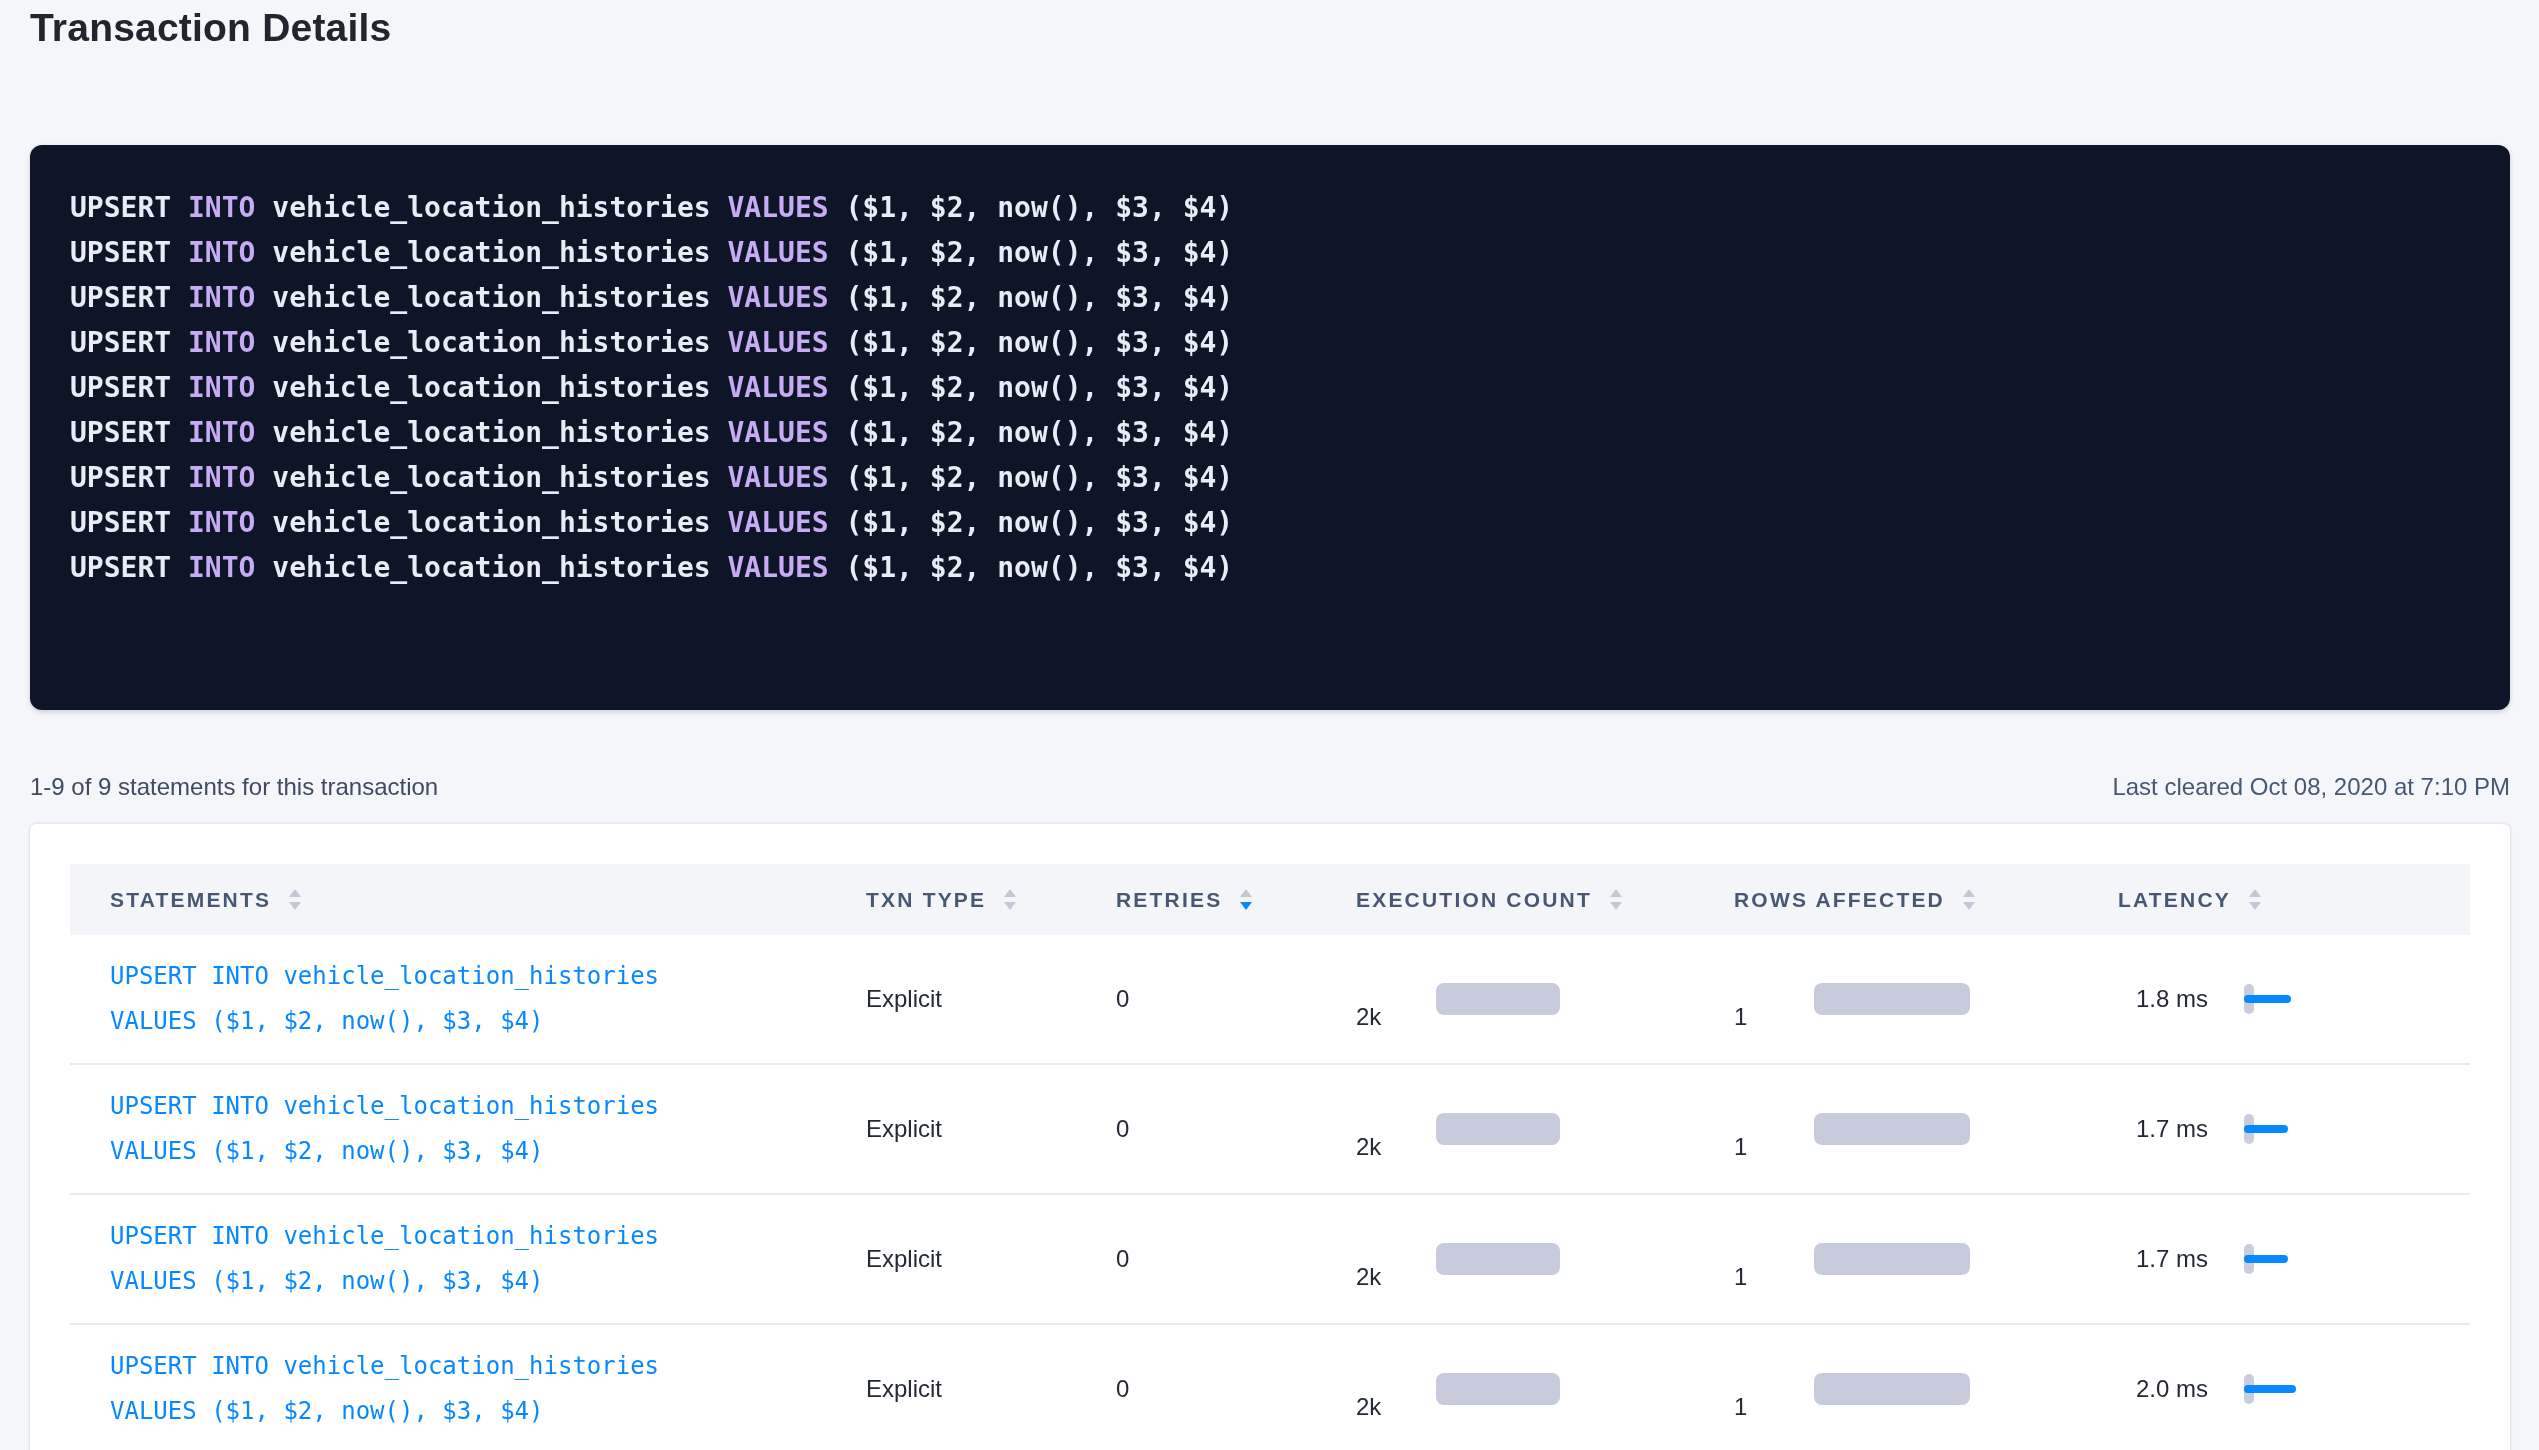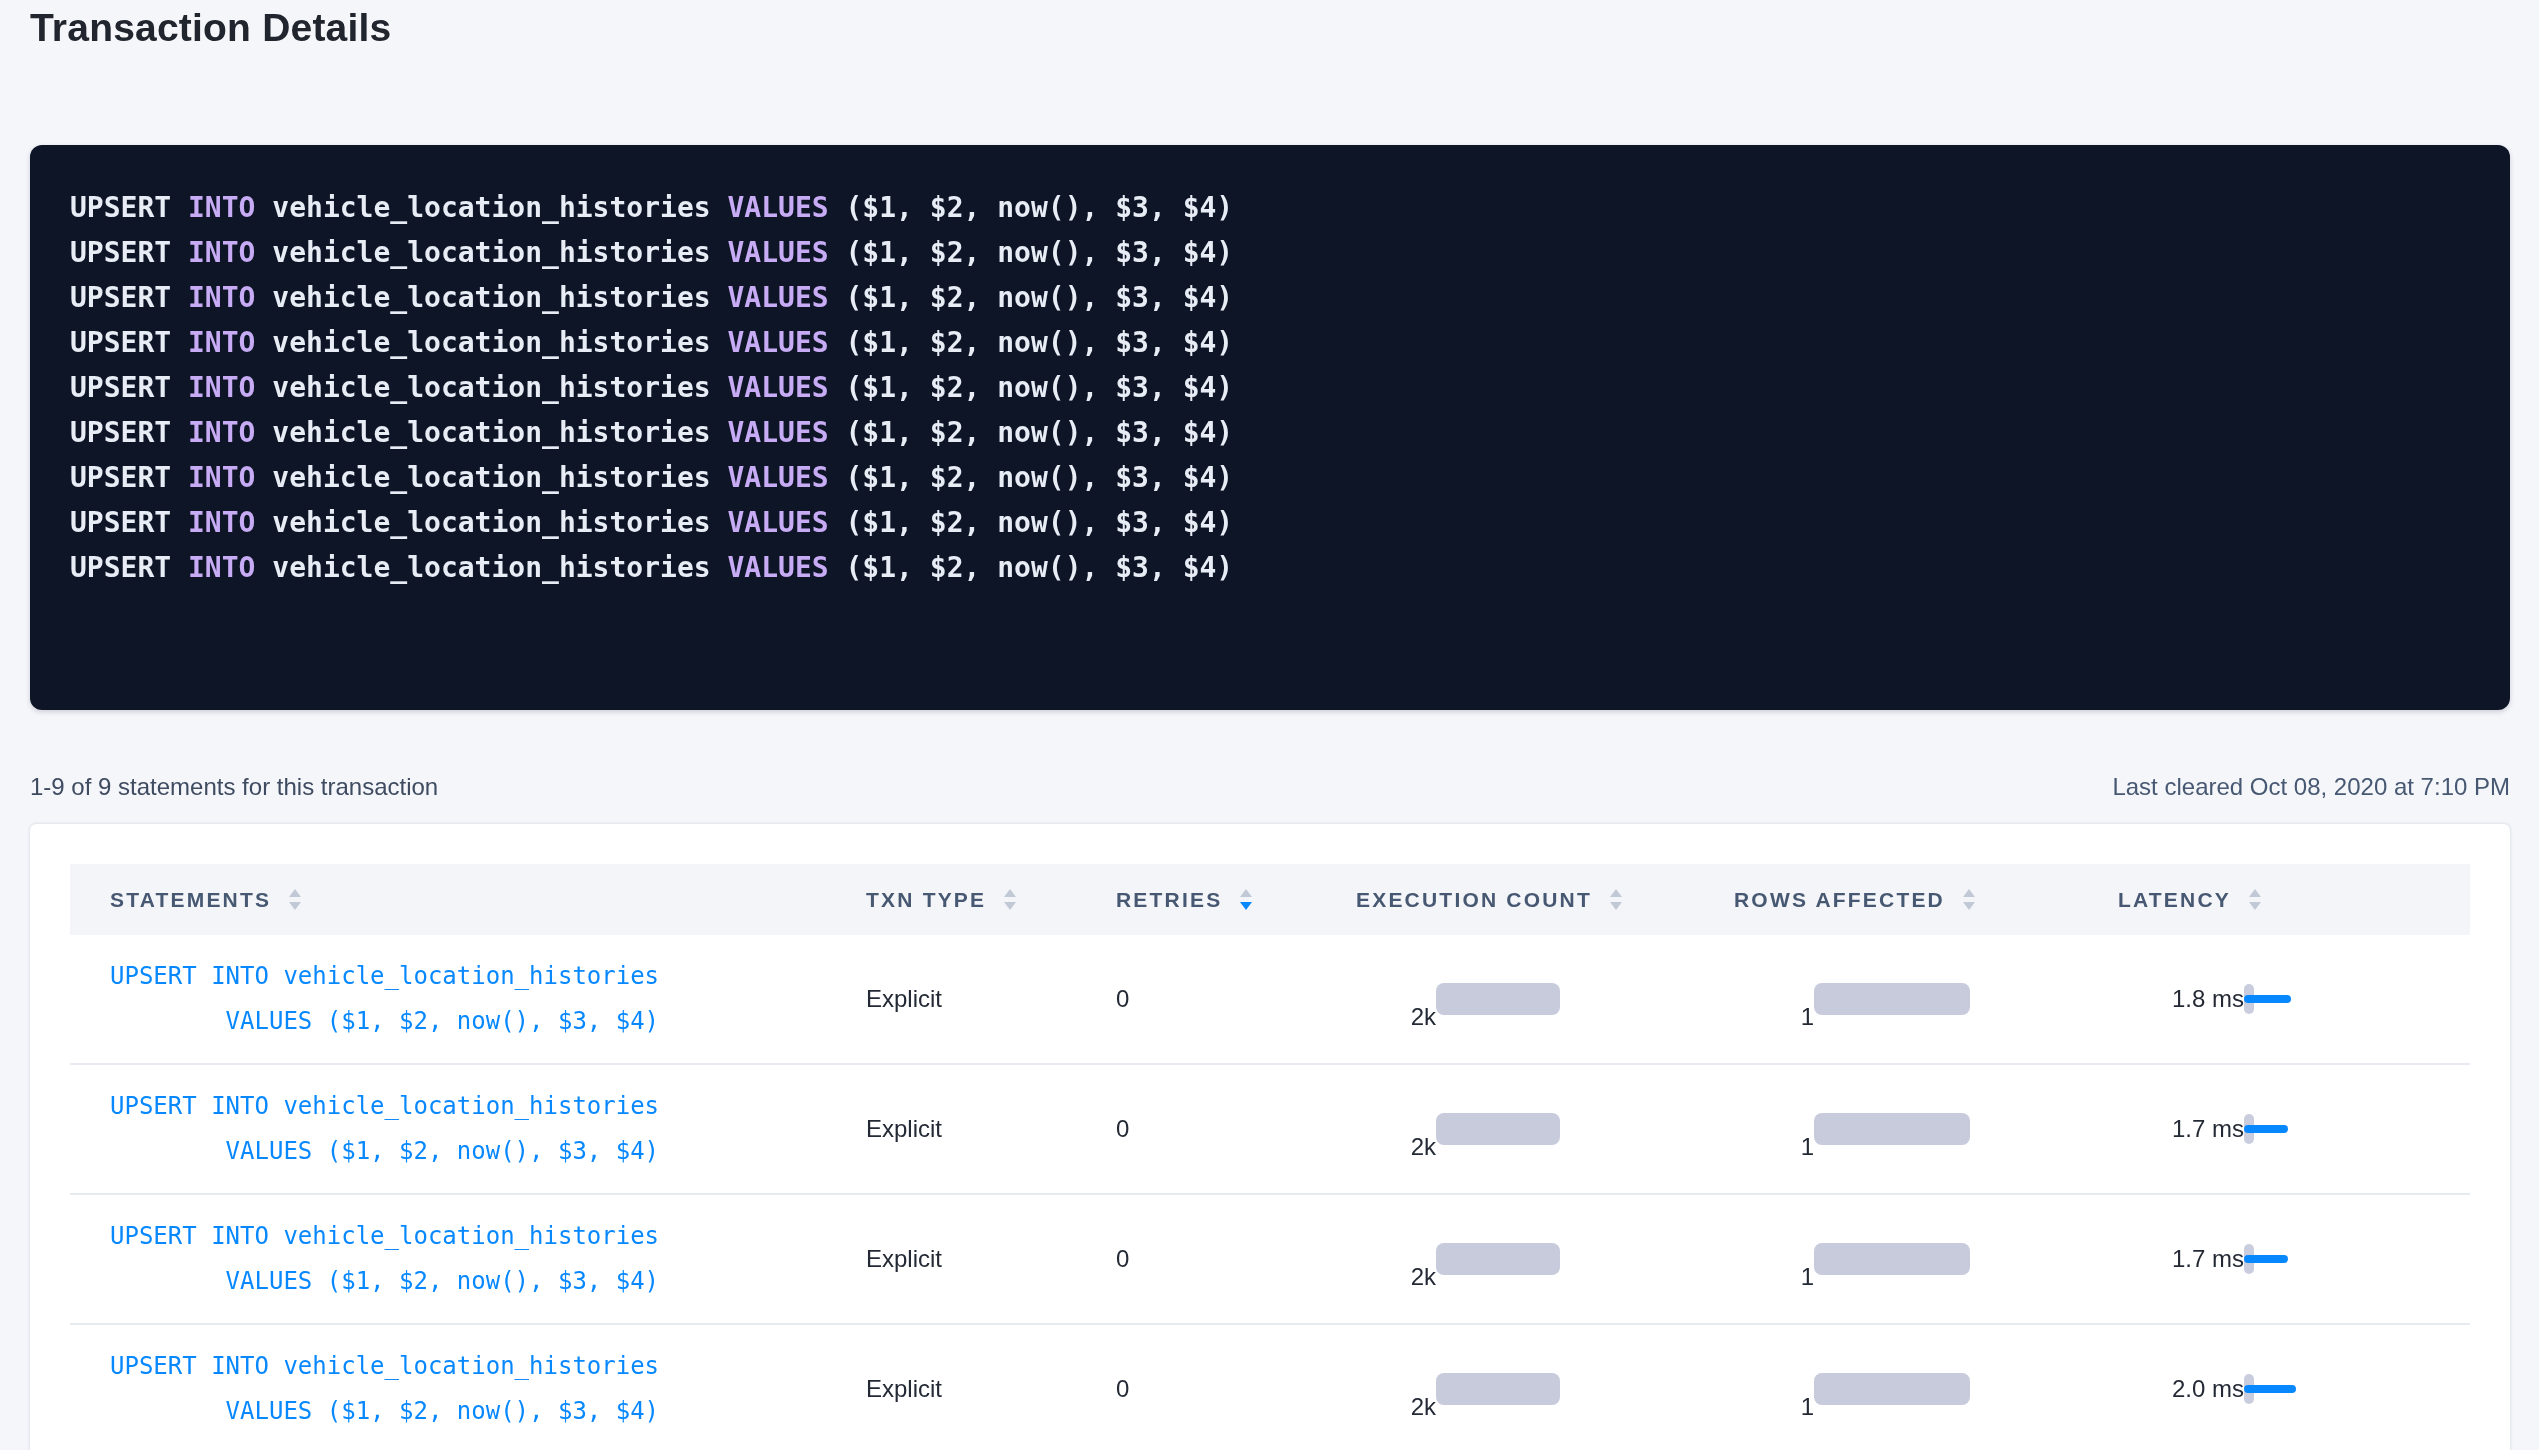--- a/index.html
+++ b/index.html
@@ -38,21 +38,20 @@
 
   .card{
     margin-top:22px;height:660px;background:#fff;border-radius:6px;
     box-shadow:0 0 3px rgba(67,90,111,.25);padding:40px 40px 0;overflow:hidden;
   }
 
   .grid-cols{
     display:grid;
     grid-template-columns:756px 250px 240px 378px 384px 1fr;
     padding-left:40px;
-    text-align:right;
   }
   .thead{height:71px;background:var(--band-bg);align-items:center;}
   .th{display:flex;align-items:center;gap:18px;cursor:pointer;}
   .th-label{
     font-size:21px;font-weight:700;letter-spacing:2.2px;color:var(--header-text);
     white-space:nowrap;
   }
   .sort{display:inline-flex;flex-direction:column;gap:5px;}
   .tri{width:0;height:0;border-left:6px solid transparent;border-right:6px solid transparent;}
   .tri-up{border-bottom:8px solid #c2c9d6;}

